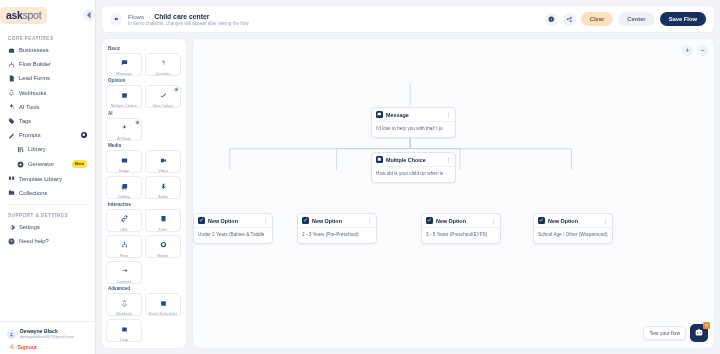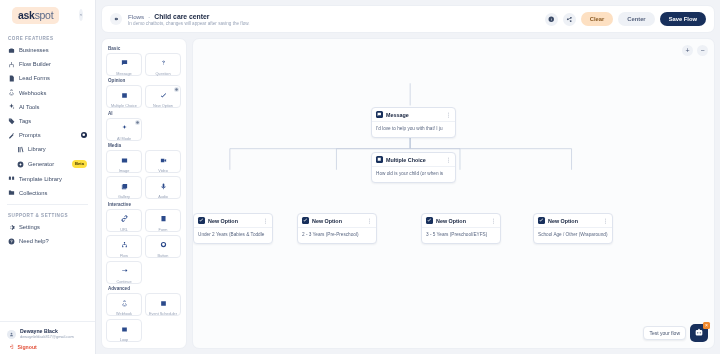--- a/index.html
+++ b/index.html
@@ -14,21 +14,21 @@
   
   .sidebar {
     width: 96px; height: 354px;
     background: #ffffff;
     border-right: 1px solid #e6e9ef;
     display: flex; flex-direction: column;
     position: relative;
   }
   .sb-top {
     height: 30px; display: flex; align-items: center;
-    padding: 0 12px; gap: 20px;
+    padding: 0 0; gap: 20px;
   }
   .logo {
     background: #fde8d7; border-radius: 5px;
     padding: 2px 6px; font-size: 10.5px; letter-spacing: -0.3px;
     line-height: 13px; white-space: nowrap;
   }
   .logo .b { font-weight: bold; color: #1d2b4c; }
   .logo .n { font-weight: normal; color: #5c6b8a; }
   .collapse-btn {
     margin-left: auto; width: 12px; height: 12px; border-radius: 50%;

